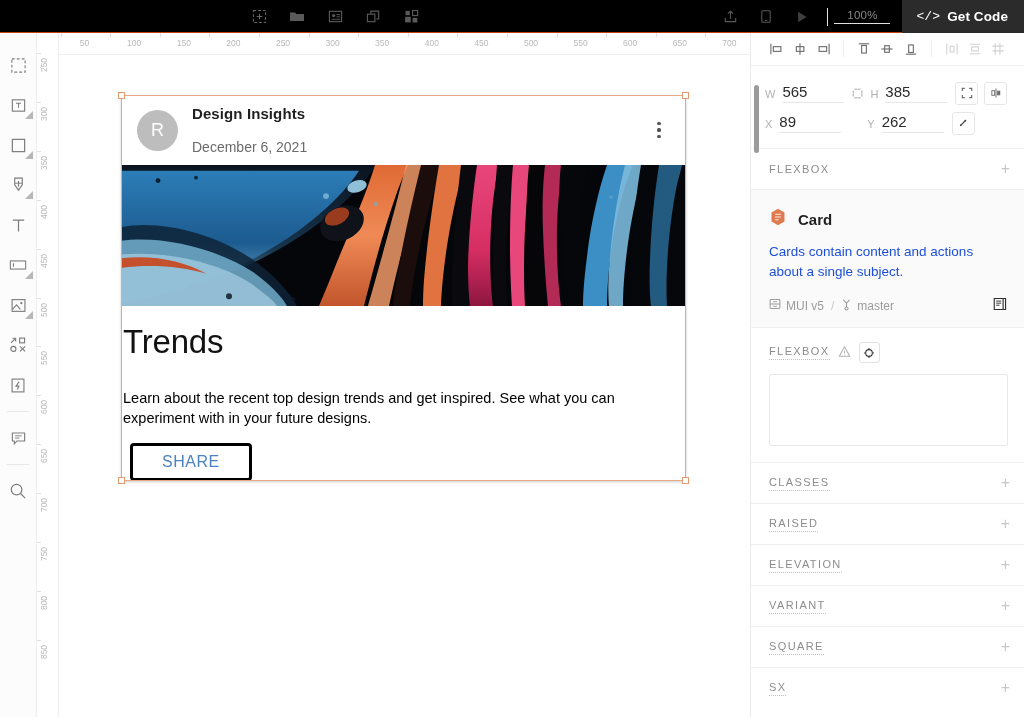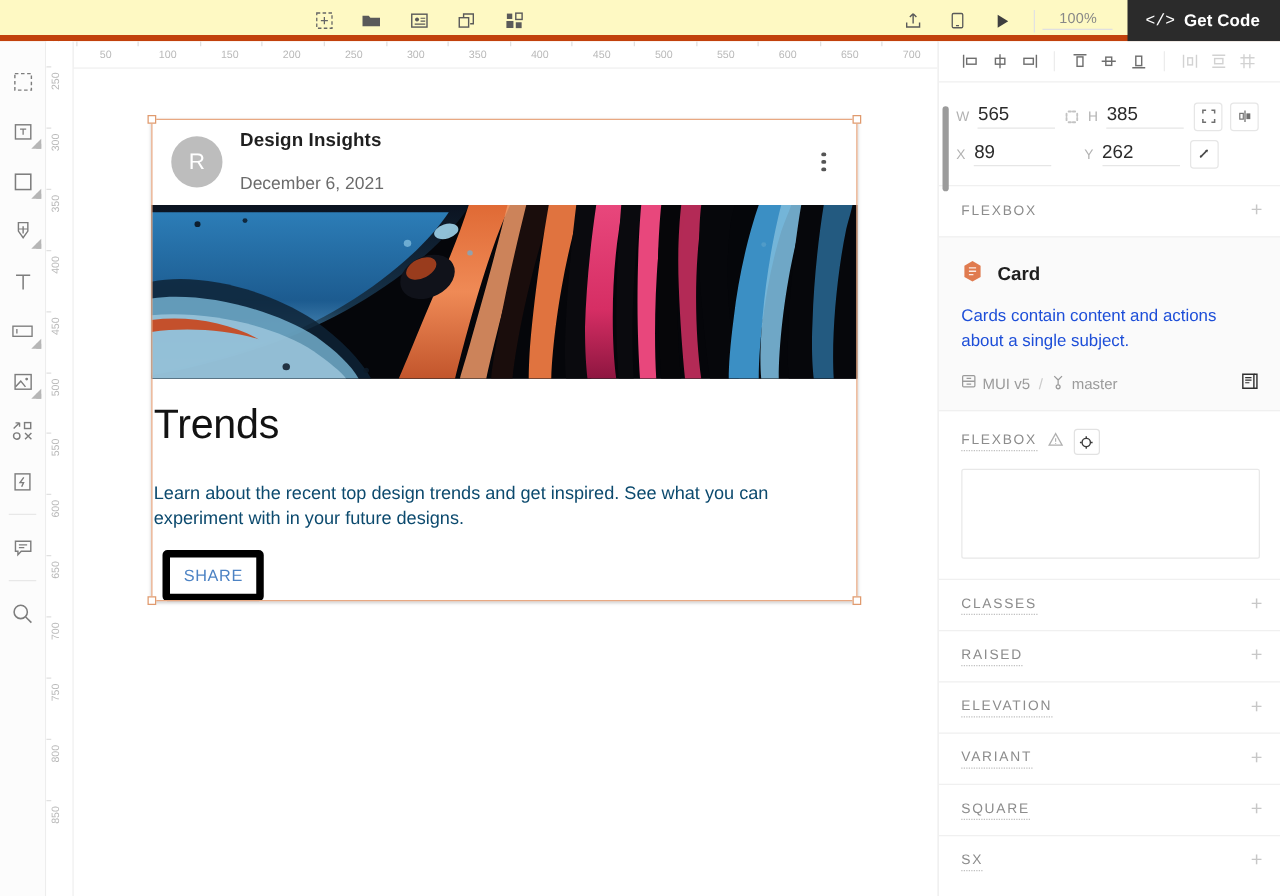--- a/index.html
+++ b/index.html
@@ -7,21 +7,21 @@
     width: 1024px; height: 717px;
     font-family: "Liberation Sans", sans-serif;
     background: #ffffff;
     overflow: hidden;
   }
   #app { position: relative; width: 1024px; height: 717px; }
 
   
   .topbar {
     position: absolute; top: 0; left: 0; width: 1024px; height: 33px;
-    background: #fef9c3; border-bottom: 5px solid #c2410c;
+    background: #000000; border-bottom: 1px solid #c2410c;
     display: flex; align-items: center;
   }
   .topbar-center {
     position: absolute; left: 248px; top: 0; height: 33px;
     display: flex; align-items: center; gap: 16px;
   }
   .tb-icon {
     width: 22px; height: 22px; display: flex; align-items: center;
     justify-content: center; color: #5a5a5a; cursor: pointer;
   }
@@ -122,28 +122,28 @@
   .ch-sub { font-size: 14px; color: #6b6b6b; line-height: 20px; margin-top: 14px; }
   .kebab { width: 26px; display: flex; flex-direction: column; align-items: center; gap: 3px; cursor: pointer; }
   .kebab i { width: 3.2px; height: 3.2px; border-radius: 50%; background: #555; display: block; }
 
   .card-media { height: 145px; width: 100%; position: relative; background: #05060a; overflow: hidden; }
   .card-media svg { display: block; width: 100%; height: 100%; }
 
   .card-body { padding: 16px 17px 0 2px; }
   .card-title { font-size: 33px; color: #121212; line-height: 40px; letter-spacing: -.2px; }
   .card-desc {
-    font-size: 14.5px; color: #0c4a6e; line-height: 20px; margin-top: 26px;
+    font-size: 14.5px; color: #000000; line-height: 20px; margin-top: 26px;
     max-width: 500px;
   }
   .card-actions { padding: 15px 9px 0 9px; }
   .share-btn {
-    display: inline-block; border: 6px solid #000000; border-radius: 4px;
-    color: #4d83c4; font-size: 13px; letter-spacing: .5px;
-    padding: 7px 11px; background: #fff; cursor: pointer;
+    display: inline-block; border: 3px solid #000000; border-radius: 4px;
+    color: #4d83c4; font-size: 16px; letter-spacing: .5px;
+    padding: 7px 29px; background: #fff; cursor: pointer;
   }
 
   
   .rightpanel {
     position: absolute; right: 0; top: 33px; width: 274px; height: 684px;
     background: #fff; border-left: 1px solid #ebebeb; overflow: hidden;
   }
   .align-row {
     height: 33px; display: flex; align-items: center; padding: 0 14px;
     border-bottom: 1px solid #f0f0f0; gap: 0px;

